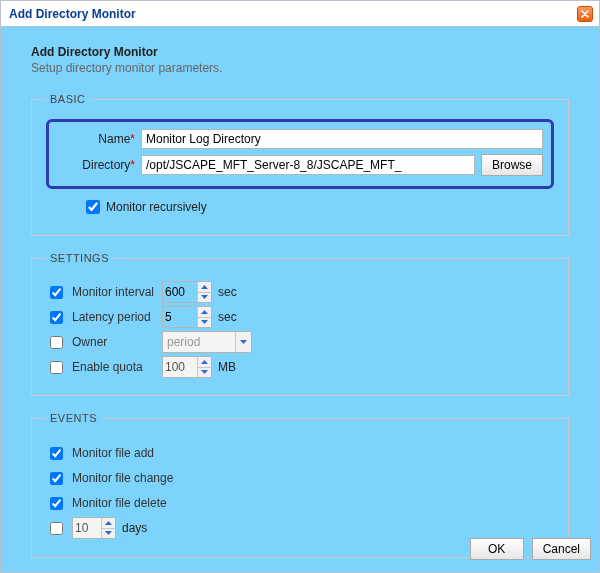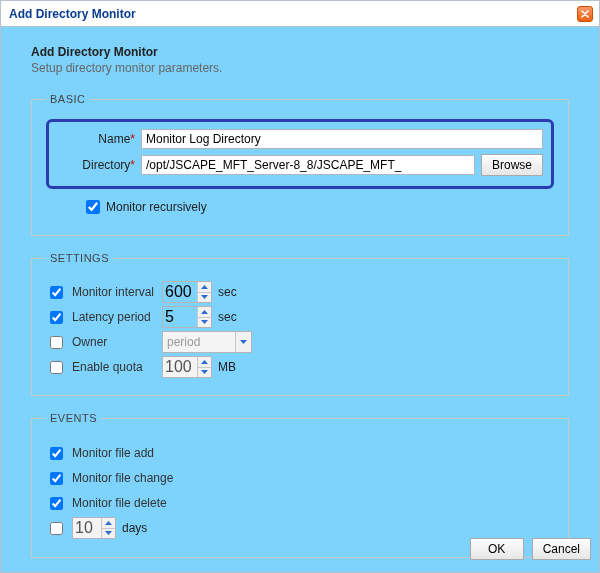--- a/index.html
+++ b/index.html
@@ -127,21 +127,21 @@
   .spinner {
     display:flex;
     width:50px;
     height:22px;
     border:1px solid #b5b5b5;
   }
   .spinner.disabled { background:#f4f4f4; color:#999; }
   .spinner input {
     border:none;
     width:34px;
-    font-size:16px;
+    font-size:12px;
     padding:0 2px;
     outline:none;
     background:transparent;
   }
   .spinner .spin-btns {
     width:15px;
     display:flex;
     flex-direction:column;
     border-left:1px solid #c9c9c9;
   }

